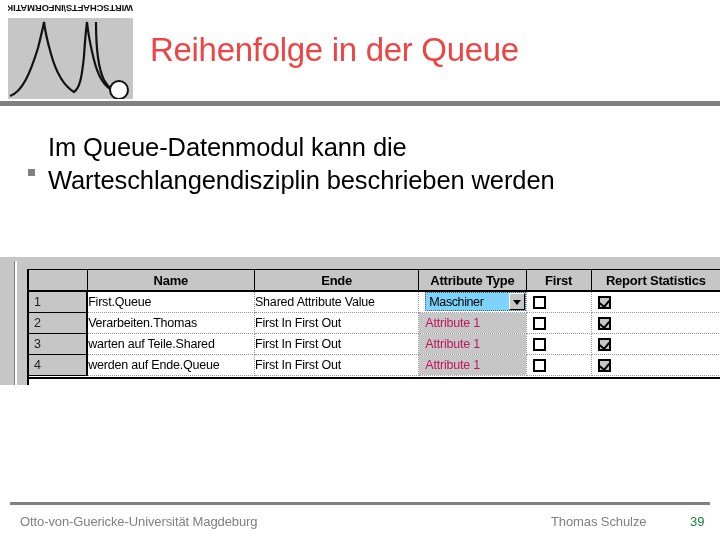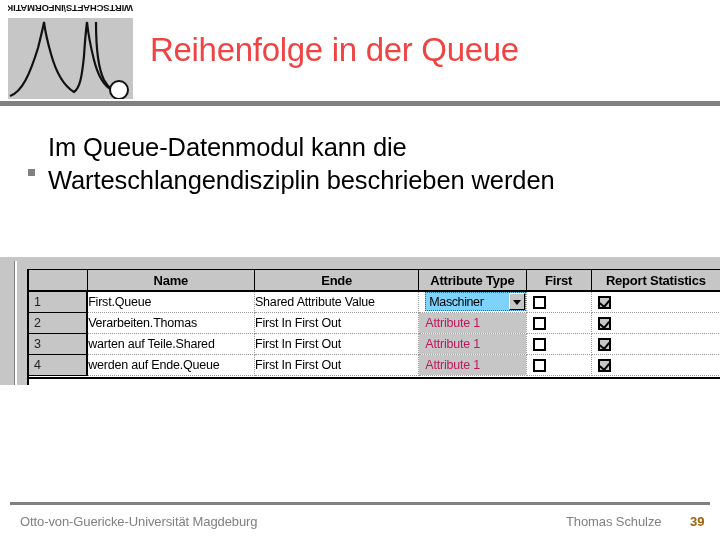--- a/index.html
+++ b/index.html
@@ -289,25 +289,25 @@
   }
   .footer-txt {
     position: absolute;
     top: 514px;
     font-size: 13px;
     color: #808080;
     letter-spacing: -0.1px;
     white-space: nowrap;
   }
   #footer-left  { left: 12px; margin-left: 8px; }
-  #footer-center{ left: 566px; }
+  #footer-center{ left: 551px; }
   #footer-page  {
     left: 690px;
-    font-weight: bold;
-    color: #a16207;
+    font-weight: normal;
+    color: #15803d;
   }
 </style>
 </head>
 <body>
 
 <div id="logo-block">
   <div id="logo-caption">WIRTSCHAFTS\INFORMATIK</div>
   <div id="logo-graphic">
     <svg width="125" height="81" viewBox="0 0 125 81">
       <path d="M2,78 C14,74 22,56 30,30 C33,18 35,10 36,4 C37,12 39,22 43,36 C48,54 56,68 66,74 C72,70 74,58 76,38 C77,22 78,12 79,4 C80,14 82,26 86,42 C90,58 96,68 104,72" fill="none" stroke="#111111" stroke-width="2.2"></path>

